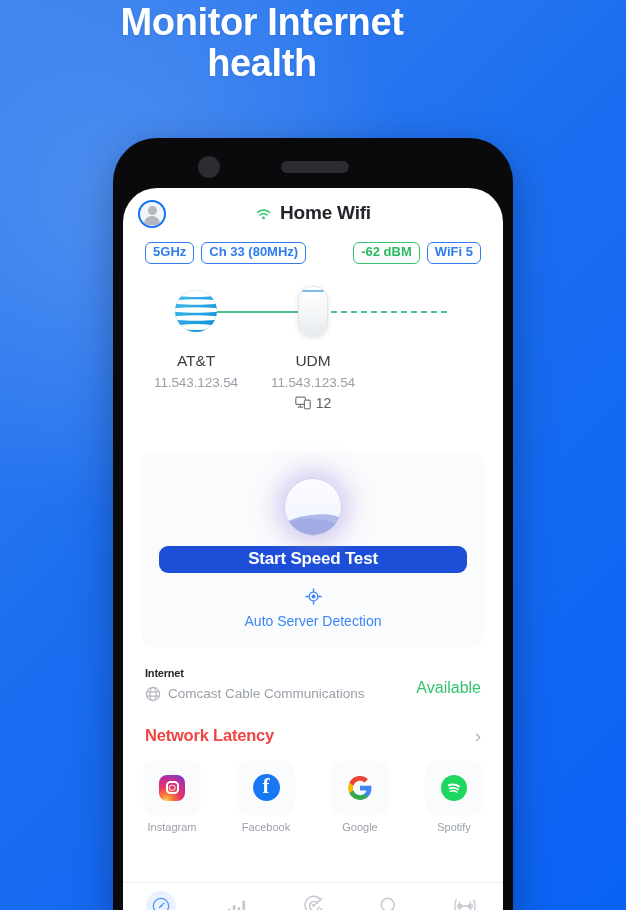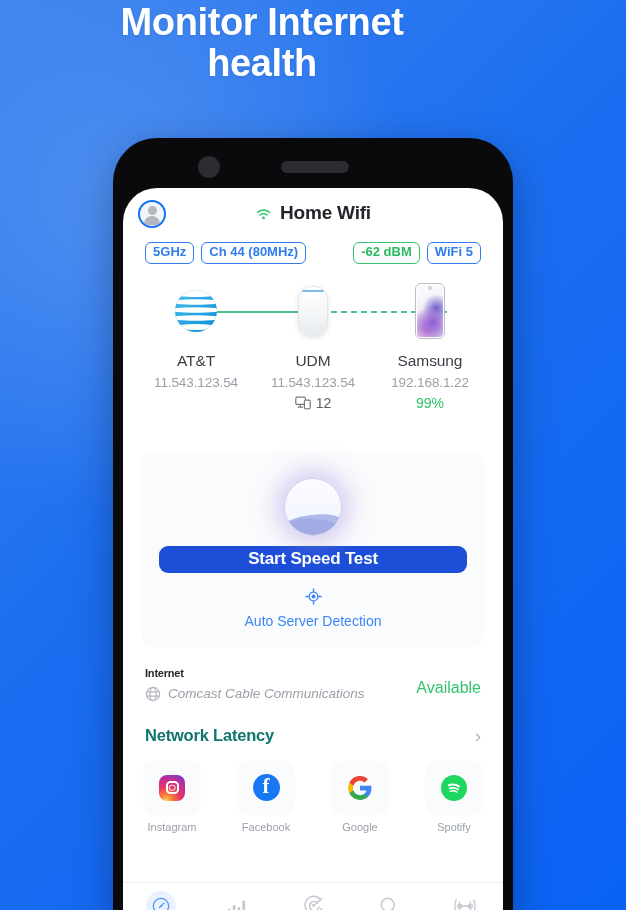--- a/index.html
+++ b/index.html
@@ -198,29 +198,29 @@
 
   
   .section{ margin:20px 22px 0; }
   .inet{
     position:relative; display:flex; justify-content:space-between;
     align-items:flex-start;
   }
   .inet-title{ font-size:11px; font-weight:bold; color:#23262b; letter-spacing:-.2px; }
   .isp-row{
     margin-top:7px; display:flex; align-items:center; gap:7px;
-    color:#9aa0a8; font-size:13.5px;font-style:italic;
+    color:#9aa0a8; font-size:13.5px;
   }
   .inet-status{ color:#31c46b; font-size:16px; margin-top:12px; }
 
   .latency{
     margin:24px 22px 0;
     display:flex; align-items:center; justify-content:space-between;
   }
-  .latency-title{ font-size:16.5px; font-weight:bold; color:#0f766e; letter-spacing:-.2px; }
+  .latency-title{ font-size:16.5px; font-weight:bold; color:#ef4444; letter-spacing:-.2px; }
   .chev{ color:#b0b6bd; font-size:19px; line-height:1; }
 
   
   .apps{
     margin:16px 18px 0; display:flex; justify-content:space-between;
   }
   .app{ width:62px; text-align:center; }
   .app-tile{
     width:58px; height:54px; border-radius:11px; background:#fafbfc;
     display:flex; align-items:center; justify-content:center;
@@ -292,21 +292,21 @@
           <path d="M2.5 5.35c1.6-1.4 3.7-2.25 6-2.25" fill="none" stroke="#44c97e" stroke-width="1.7" stroke-linecap="round"></path>
           <path d="M4.9 7.9c1-.85 2.25-1.35 3.6-1.35s2.6.5 3.6 1.35" fill="none" stroke="#44c97e" stroke-width="1.7" stroke-linecap="round"></path>
           <circle cx="8.5" cy="10.8" r="1.5" fill="#44c97e"></circle>
         </svg>
         <span class="ssid-text">Home Wifi</span>
       </div>
     </div>
 
     <div class="badges">
       <span class="badge">5GHz</span>
-      <span class="badge">Ch 44 (80MHz)</span>
+      <span class="badge">Ch 33 (80MHz)</span>
       <span class="badge green">-62 dBM</span>
       <span class="badge">WiFi 5</span>
     </div>
 
     <div class="topo">
       <div class="link-solid"></div>
       <div class="link-dash"></div>
 
       <div class="node att">
         <div class="node-ico">
@@ -344,31 +344,20 @@
           <svg width="16" height="14" viewBox="0 0 16 14">
             <rect x="0.8" y="1.2" width="9.5" height="7.2" rx="1.1" fill="none" stroke="#777d85" stroke-width="1.2"></rect>
             <path d="M3.2 11.2h4.4" stroke="#777d85" stroke-width="1.2" stroke-linecap="round"></path>
             <path d="M5.4 8.4v2.8" stroke="#777d85" stroke-width="1.2"></path>
             <rect x="9.4" y="4.2" width="5.8" height="8.6" rx="1.2" fill="#fff" stroke="#777d85" stroke-width="1.2"></rect>
           </svg>
           <span class="cnt">12</span>
         </div>
       </div>
 
-      <div class="node sam">
-        <div class="node-ico">
-          <div class="sam-box">
-            <div class="sam-wall"></div>
-            <div class="sam-notch"></div>
-          </div>
-        </div>
-        <div class="node-name">Samsung</div>
-        <div class="node-ip">192.168.1.22</div>
-        <div class="node-sub green">99%</div>
-      </div>
     </div>
 
     <div class="speed-card">
       <div class="orb-wrap">
         <div class="orb">
           <span class="w2"></span>
           <span class="w1"></span>
         </div>
       </div>
       <button class="start-btn">Start Speed Test</button>

